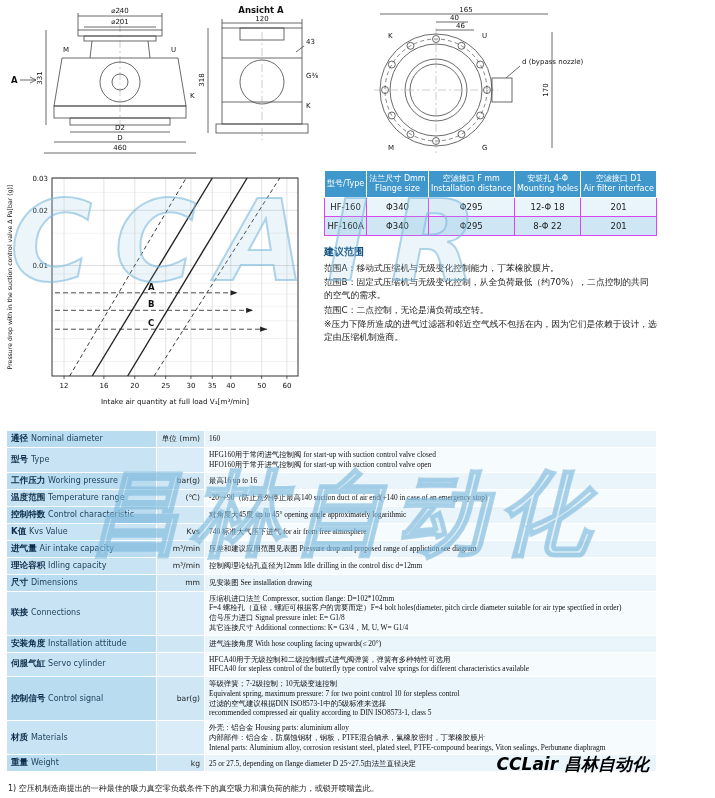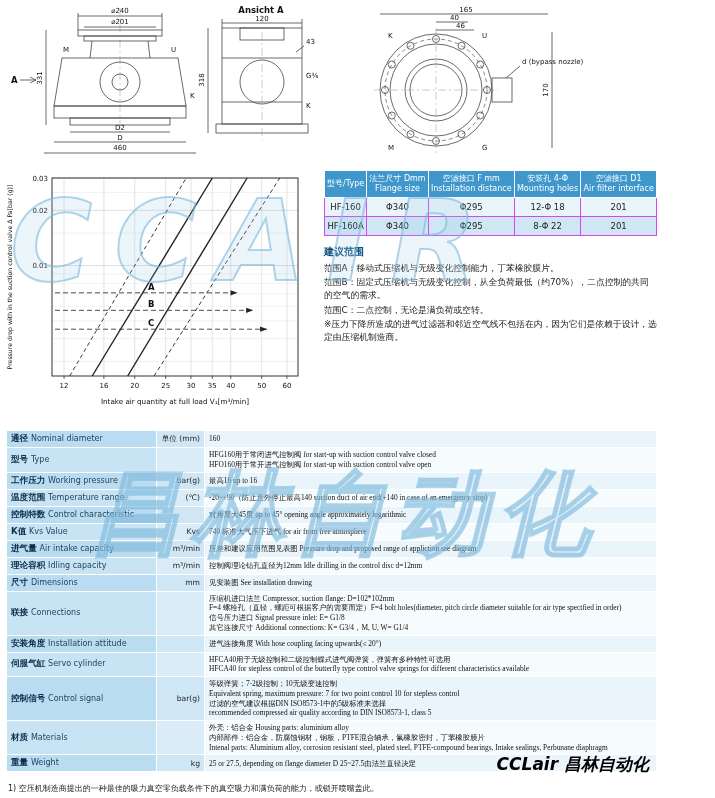--- a/index.html
+++ b/index.html
@@ -349,21 +349,21 @@
 Equivalent spring, maximum pressure: 7 for two point control 10 for stepless control
 过滤的空气建议根据DIN ISO8573-1中的5级标准来选择
 recommended compressed air quality according to DIN ISO8573-1, class 5</td>
     </tr>
 
     <tr>
       <td class="lbl"><span class="cn">材质</span> <span class="en">Materials</span></td>
       <td class="unit"></td>
       <td class="val">外壳：铝合金 Housing parts: aluminium alloy
 内部部件：铝合金，防腐蚀钢材，钢板，PTFE混合轴承，氟橡胶密封，丁苯橡胶膜片
-Intenal parts: Aluminium alloy, corrosion resistant steel, plated steel, PTFE-compound bearings, Intake sealings, Perbunane diaphragm</td>
+Intenal parts: Aluminium alloy, corrosion resistant steel, plated steel, PTFE-compound bearings, Viton sealings, Perbunane diaphragm</td>
     </tr>
 
     <tr>
       <td class="lbl"><span class="cn">重量</span> <span class="en">Weight</span></td>
       <td class="unit">kg</td>
       <td class="val">25 or 27.5, depending on flange diameter D 25~27.5由法兰直径决定</td>
     </tr>
   </tbody>
     </table>
   </div>

